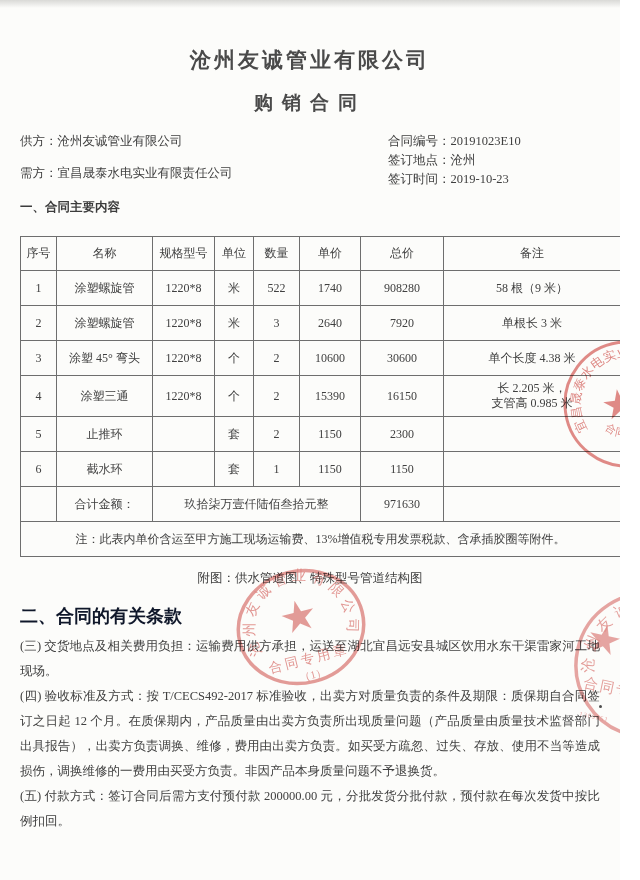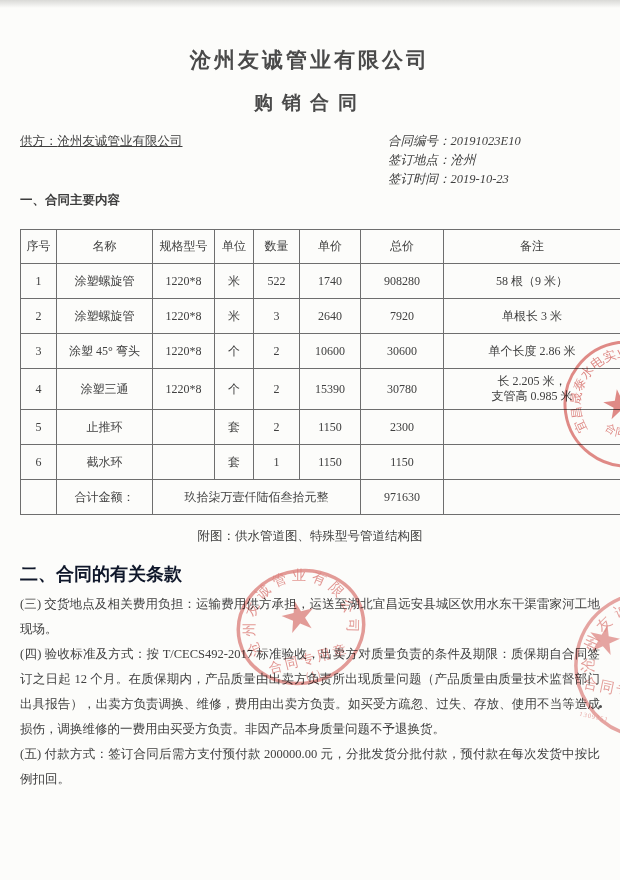--- a/index.html
+++ b/index.html
@@ -10,22 +10,22 @@
     color:#3e3e3e;box-sizing:border-box;
     padding:46px 20px 0 20px;
   }
   .scan-edge{position:absolute;top:0;left:0;width:640px;height:8px;
     background:linear-gradient(#d9d9d6,rgba(255,255,255,0));}
   .doc-company{margin:0 0 16px 0;text-align:center;font-size:21px;font-weight:600;
     letter-spacing:3px;color:#4a4a4a;}
   .doc-title{margin:0 0 16px 0;text-align:center;font-size:19px;font-weight:600;
     letter-spacing:9px;color:#4a4a4a;}
   .meta{display:flex;justify-content:space-between;font-size:12.5px;line-height:19px;}
-  .meta-left .line{margin-bottom:13px;text-decoration:underline;}
-  .meta-right{width:212px;font-style:italic;}
+  .meta-left .line{margin-bottom:13px;}
+  .meta-right{width:212px;}
   .section-title{font-size:12.5px;font-weight:700;color:#3c3c3c;margin:3px 0 20px 0;}
   table.items{border-collapse:collapse;width:600px;table-layout:fixed;font-size:12px;}
   table.items th,table.items td{
     border:1px solid #6e6e6e;text-align:center;vertical-align:middle;
     font-weight:normal;padding:1px 2px;color:#404040;overflow:hidden;
   }
   table.items th{height:31px;}
   table.items td{height:32px;}
   td.two-line{white-space:pre-line;line-height:15px;}
   td.note-cell{height:36px;text-align:left;padding:4px 8px;font-size:12px;}
@@ -45,20 +45,23 @@
   <div class="scan-edge"></div>
 
   <h1 class="doc-company">沧州友诚管业有限公司</h1>
   <h2 class="doc-title">购销合同</h2>
 
   <div class="meta">
     <div class="meta-left">
       <div class="line">
         <span>供方：</span><span>沧州友诚管业有限公司</span>
       </div>
+      <div class="line">
+        <span>需方：</span><span>宜昌晟泰水电实业有限责任公司</span>
+      </div>
     </div>
     <div class="meta-right">
       <div>
         <span>合同编号：</span><span>20191023E10</span>
       </div>
       <div>
         <span>签订地点：</span><span>沧州</span>
       </div>
       <div>
         <span>签订时间：</span><span>2019-10-23</span>
@@ -111,30 +114,30 @@
       <td>单根长 3 米</td>
     </tr>
     <tr>
       <td>3</td>
       <td>涂塑 45° 弯头</td>
       <td>1220*8</td>
       <td>个</td>
       <td>2</td>
       <td>10600</td>
       <td>30600</td>
-      <td>单个长度 2.86 米</td>
+      <td>单个长度 4.38 米</td>
     </tr>
     <tr>
       <td>4</td>
       <td>涂塑三通</td>
       <td>1220*8</td>
       <td>个</td>
       <td>2</td>
       <td>15390</td>
-      <td>30780</td>
+      <td>16150</td>
       <td class="two-line" style="height:38px">长 2.205 米，
 支管高 0.985 米</td>
     </tr>
     <tr>
       <td>5</td>
       <td>止推环</td>
       <td></td>
       <td>套</td>
       <td>2</td>
       <td>1150</td>
@@ -150,20 +153,23 @@
       <td>1150</td>
       <td>1150</td>
       <td></td>
     </tr>
     <tr>
       <td></td>
       <td>合计金额：</td>
       <td colspan="4">玖拾柒万壹仟陆佰叁拾元整</td>
       <td>971630</td>
       <td></td>
+    </tr>
+    <tr>
+      <td colspan="8" class="note-cell">注：此表内单价含运至甲方施工现场运输费、13%增值税专用发票税款、含承插胶圈等附件。</td>
     </tr>
   </tbody>
     </table>
 
   <div class="attachment">附图：供水管道图、特殊型号管道结构图</div>
 
   <div class="section2-title">二、合同的有关条款</div>
 
   <div class="terms">
     <p>(三) 交货地点及相关费用负担：运输费用供方承担，运送至湖北宜昌远安县城区饮用水东干渠雷家河工地现场。</p>

